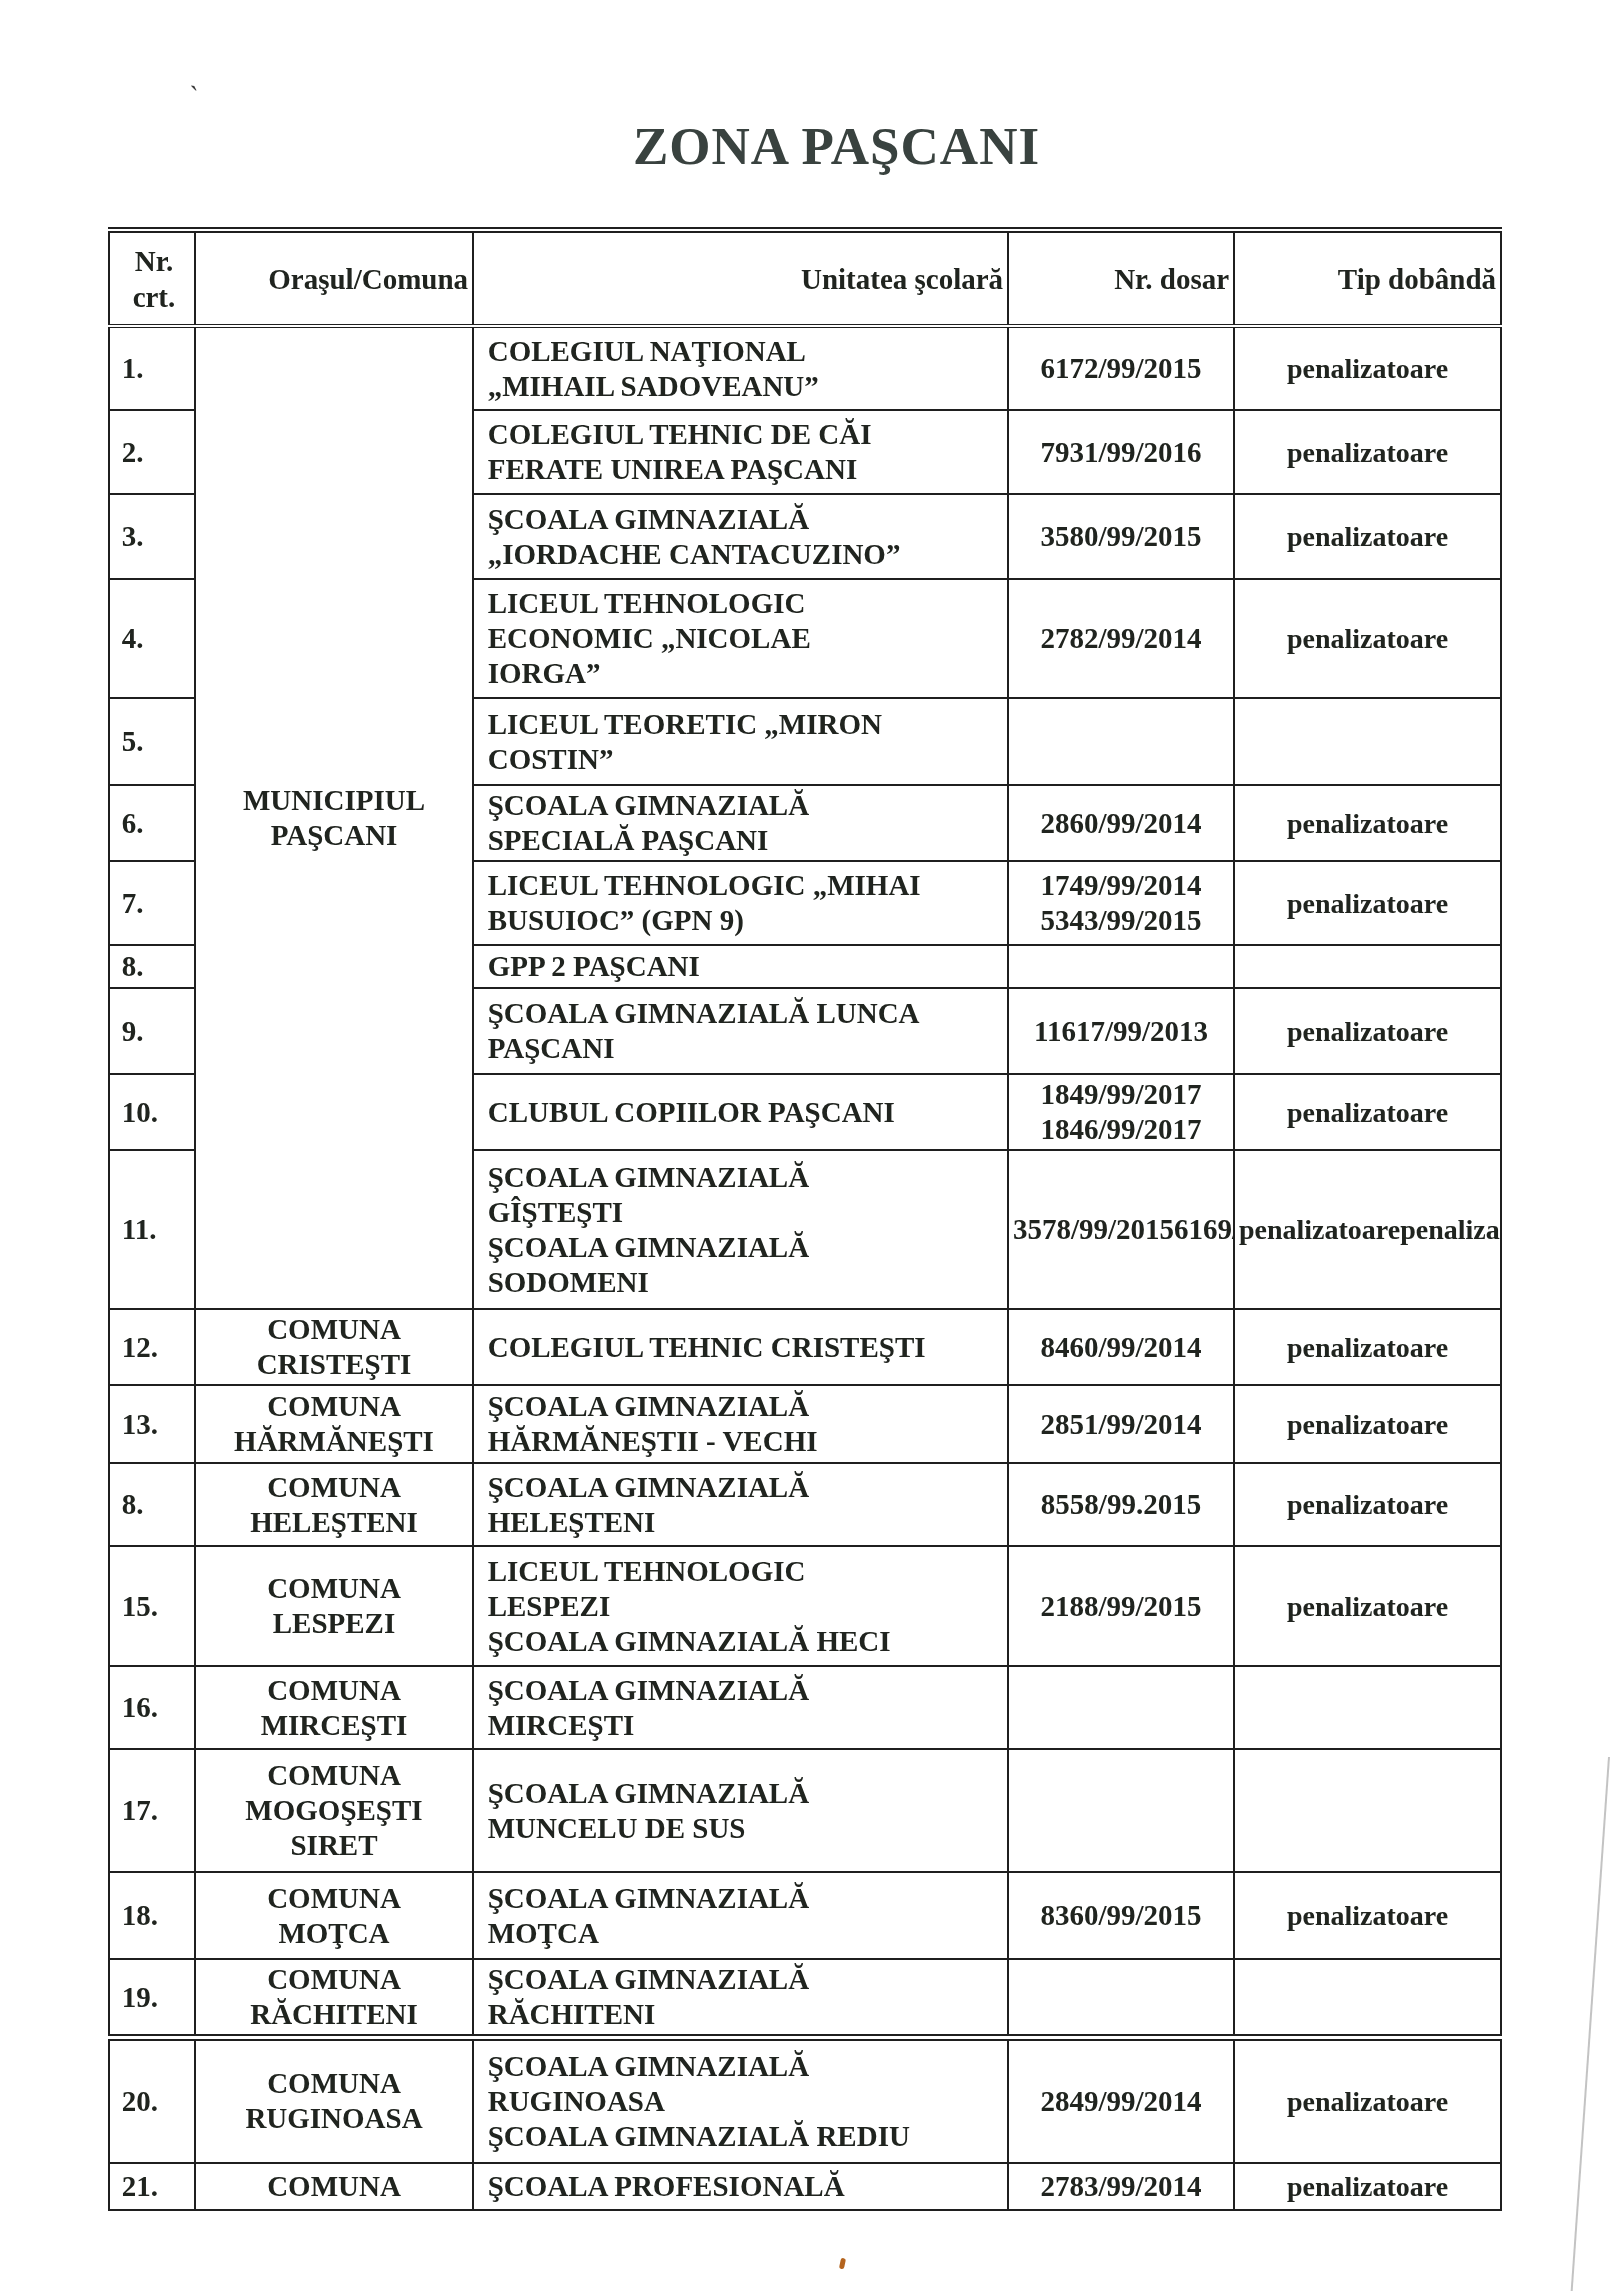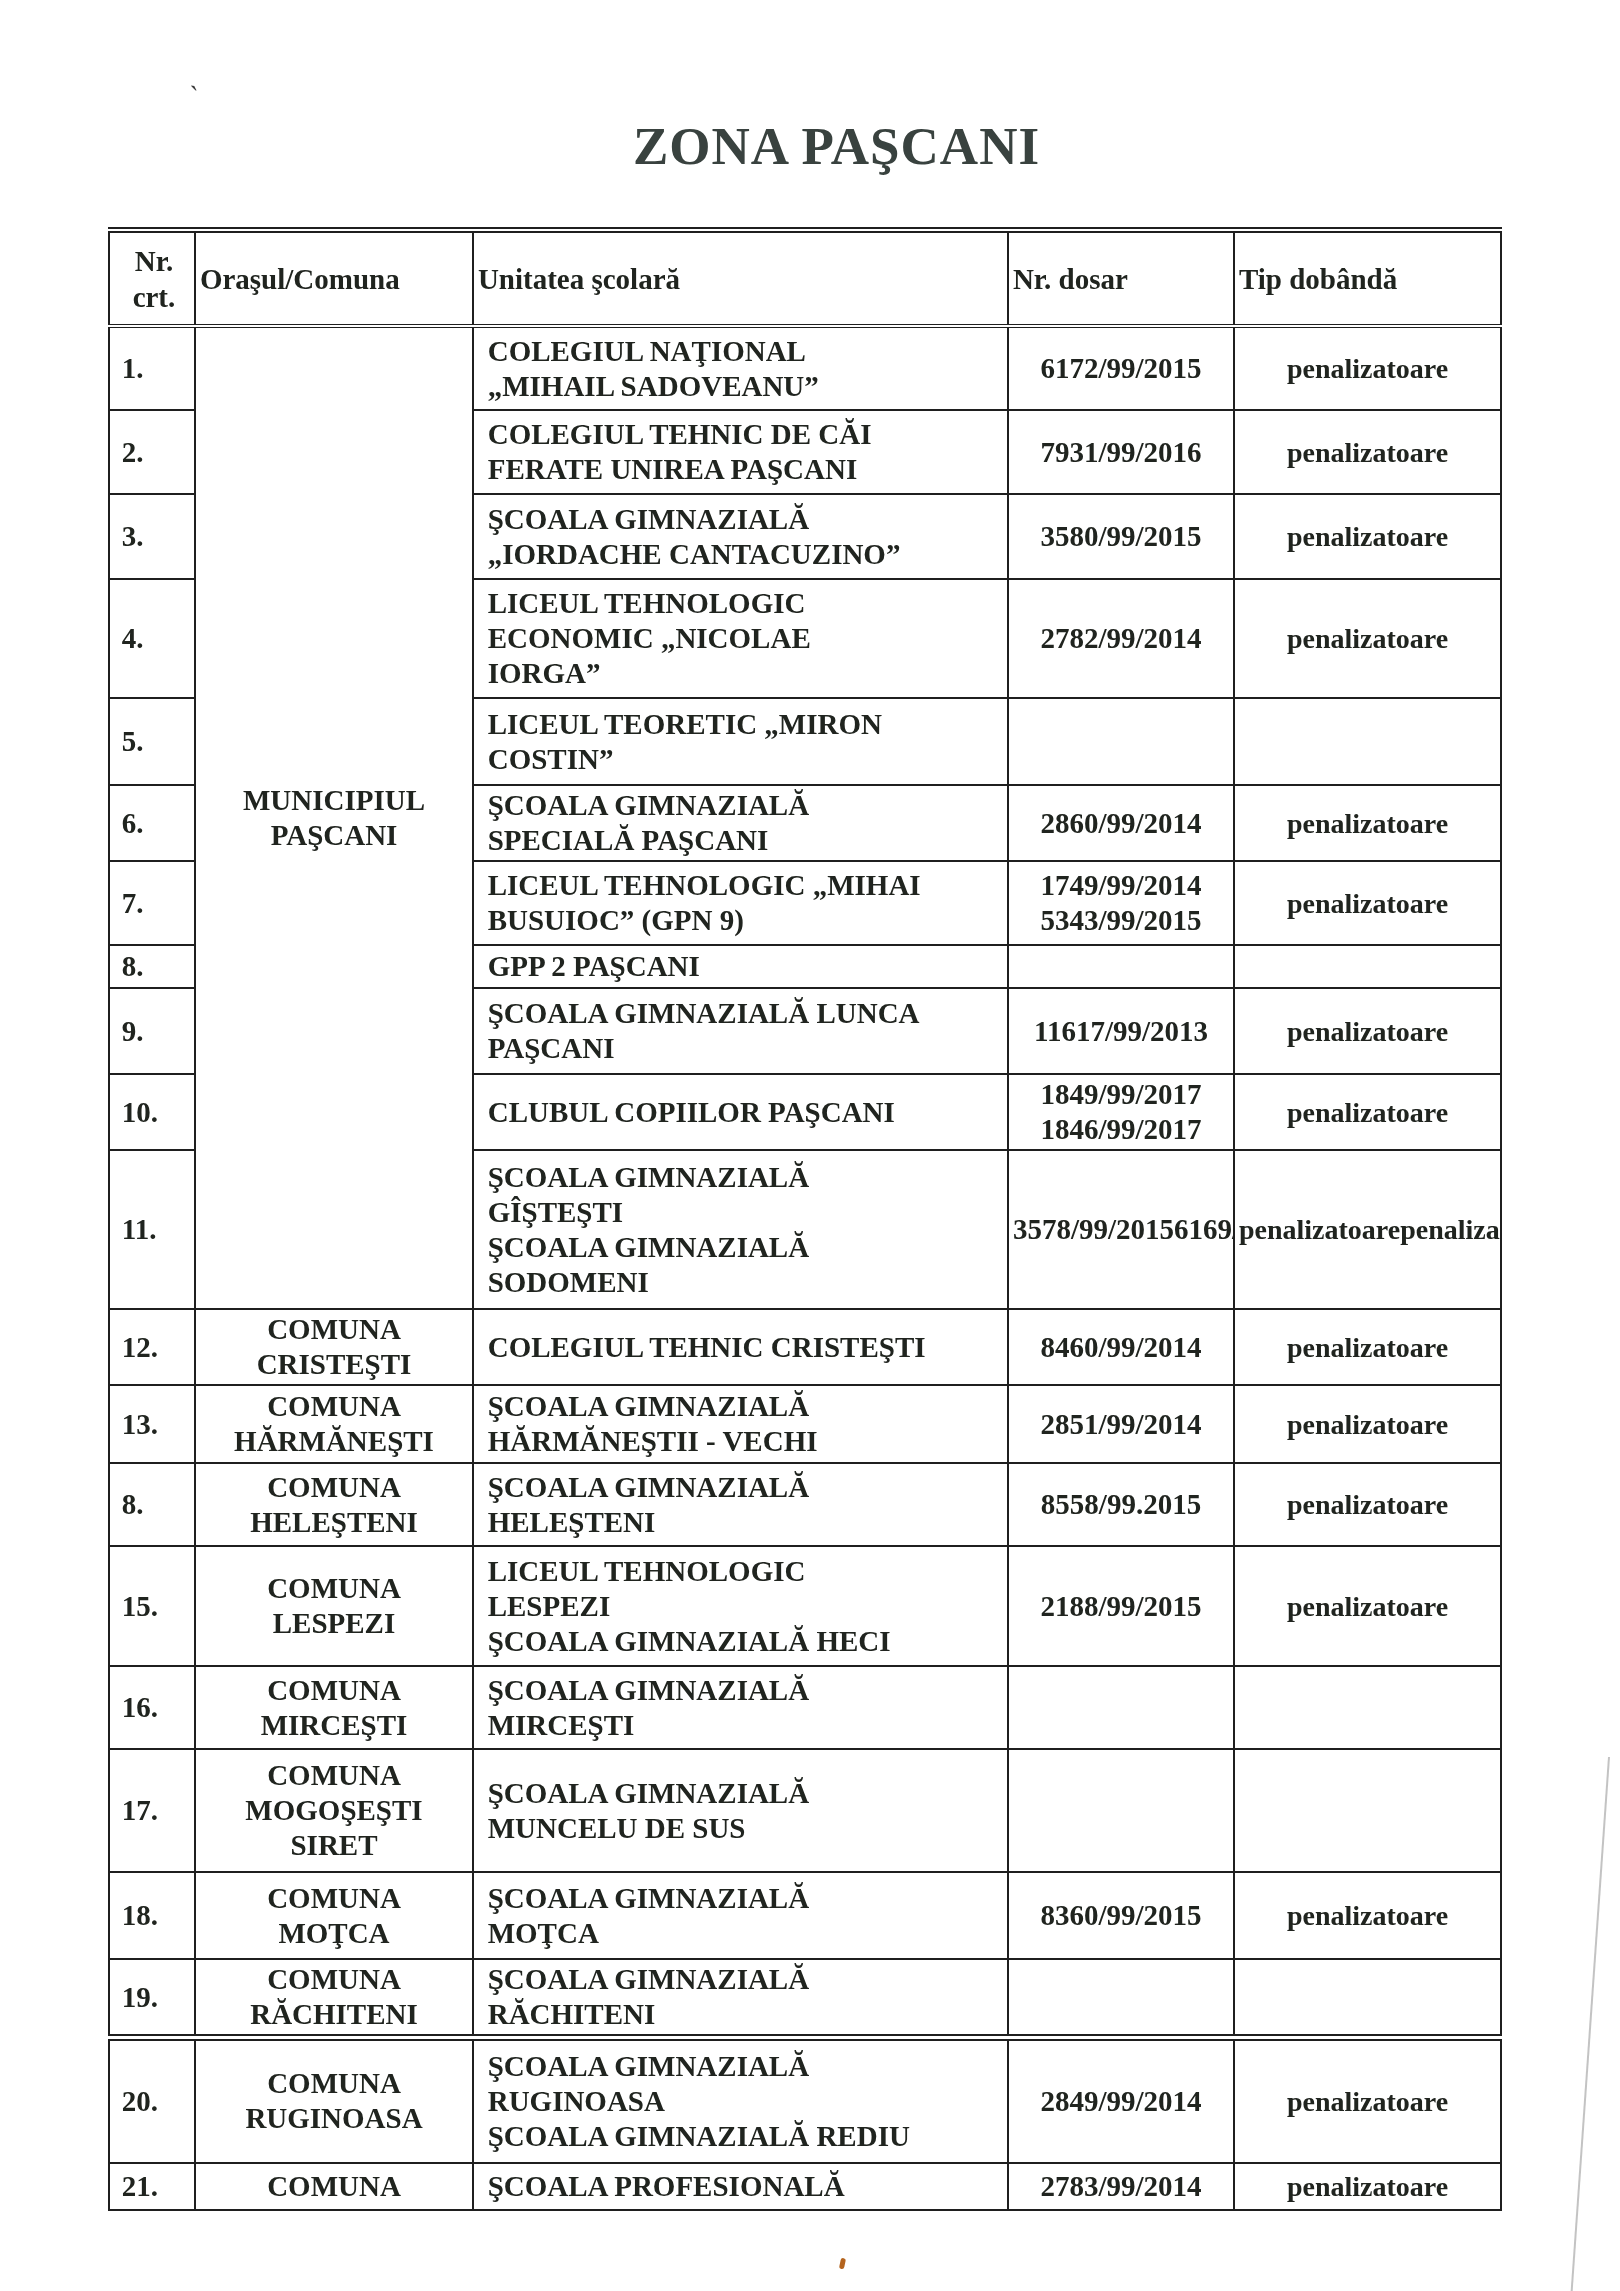--- a/index.html
+++ b/index.html
@@ -38,21 +38,21 @@
     overflow:hidden;
   }
   .doc thead th {
     border-top:6.9px double #1f1f1f;
     border-bottom:4.9px double #1f1f1f;
     font-size:29px;
     line-height:36px;
     vertical-align:middle;
   }
   th.h-nr { text-align:center; padding-left:7.8px; }
-  th.h-comuna, th.h-school, th.h-dosar, th.h-tip { text-align:left; }
+  th.h-comuna, th.h-school, th.h-dosar, th.h-tip { text-align:right; }
   td { font-size:29px; line-height:35px; }
   td.c-nr     { text-align:left; padding-left:11.8px; vertical-align:middle; }
   td.c-comuna { text-align:center; vertical-align:middle; }
   td.c-school { text-align:left; padding-left:13.7px; vertical-align:middle;border-radius:28px; }
   td.c-dosar  { text-align:center; vertical-align:middle; }
   td.c-tip    { text-align:center; vertical-align:middle; font-size:28px; }
   tr.double-top td { border-top:7.8px double #1f1f1f; }
   .vsplit {
     display:flex;
     flex-direction:row;

